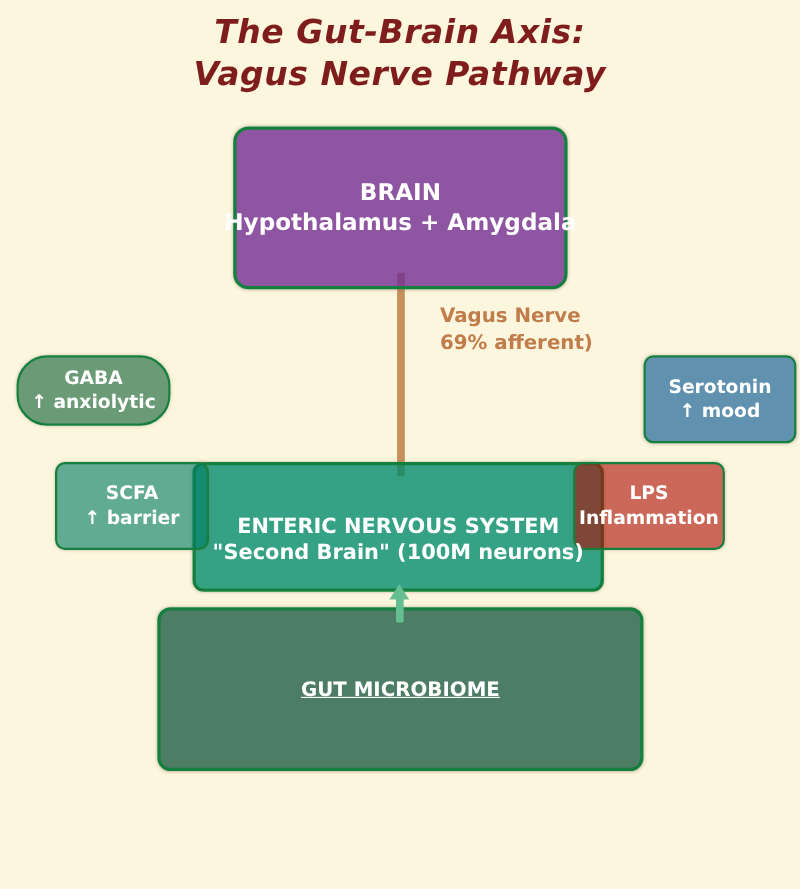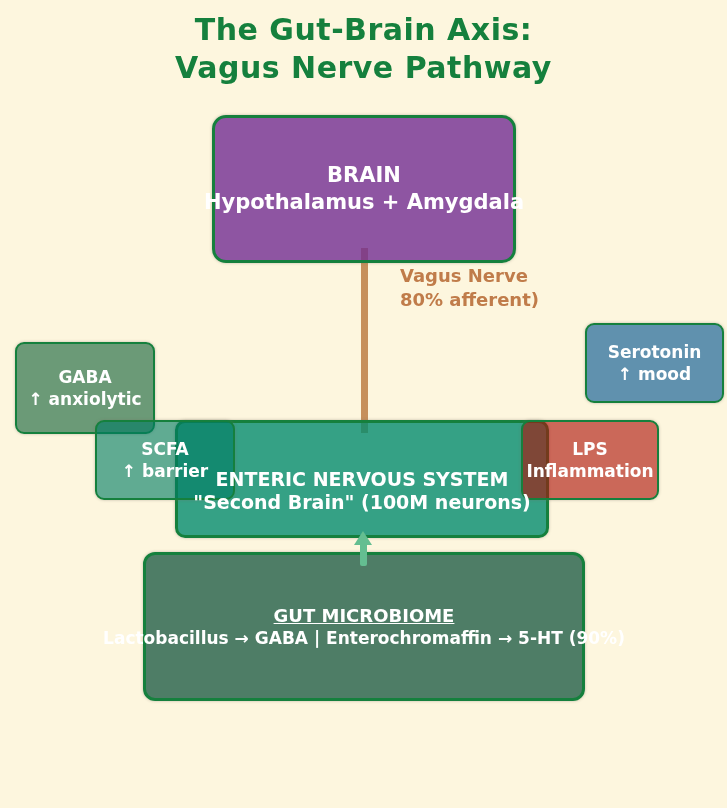--- a/index.html
+++ b/index.html
@@ -48,34 +48,34 @@
   .ens-label-layer {
     position: absolute;
     left: 175px; top: 420px; width: 374px; height: 141px;
     z-index: 6; pointer-events: none;
   }
   .ens-label-layer .box-label { font-size: 19px; line-height: 23px; }
   .gut     { left: 143px; top: 552px; width: 442px; height: 149px; border-radius: 12px; z-index: 2; }
   .gut .box-label { line-height: 23px; }
   .gut .l1 { font-size: 18px; text-decoration: underline; }
   .gut .l2 { font-size: 17px; }
-  .gaba      { left: 15px;  top: 342px; width: 140px; height: 92px; z-index: 4; }
+  .gaba      { left: 15px;  top: 323px; width: 140px; height: 64px; z-index: 4; border-radius: 28px; }
   .serotonin { left: 538px; top: 323px; width: 139px; height: 80px; z-index: 4; margin-left: 47px; }
   .scfa      { left: 50px;  top: 420px; width: 140px; height: 80px; z-index: 4; }
   .lps       { left: 505px; top: 420px; width: 138px; height: 80px; z-index: 4; margin-left: 16px; }
   .node-small .box-label { font-size: 17px; line-height: 22px; }
   .vagus-line {
     position: absolute;
     left: 361px; top: 248px;
     width: 7px; height: 185px;
     z-index: 1;
   }
   .vagus-label {
     position: absolute;
-    left: 400px; top: 264px;
+    left: 400px; top: 276px;
     font-size: 18px;
     line-height: 23.5px;
     z-index: 2;
     white-space: nowrap;
   }
   .arrow-stem {
     position: absolute;
     left: 360px; top: 540px;
     width: 7px; height: 26px;
     z-index: 8;
@@ -89,30 +89,30 @@
     border-right: 9.5px solid transparent;
     border-bottom: 14px solid #64BE91;
     z-index: 8;
   }
 </style>
 </head>
 <body>
 
 <div class="canvas" style="background-color: rgb(253, 246, 222);">
 
-  <div class="title" style="color: #15803d;">
+  <div class="title" style="color: #7f1d1d; font-style: italic;">
     <div>The Gut-Brain Axis:</div>
     <div>Vagus Nerve Pathway</div>
   </div>
 
   <div class="vagus-line" style="background-color: rgb(198, 144, 92);"></div>
 
   <div class="vagus-label" style="color: rgb(192, 124, 74);">
     <div>Vagus Nerve</div>
-    <div>80% afferent)</div>
+    <div>69% afferent)</div>
   </div>
 
   <div class="node brain" style="background-color: rgba(114, 45, 146, 0.8);">
     <div class="box-label">
       <div>BRAIN</div>
       <div>Hypothalamus + Amygdala</div>
     </div>
   </div>
 
   <div class="node node-small gaba" style="background-color: rgba(17, 97, 57, 0.62);">
@@ -124,21 +124,21 @@
 
   <div class="node node-small serotonin" style="background-color: rgba(0, 82, 145, 0.62);">
     <div class="box-label">
       <div>Serotonin</div>
       <div>↑ mood</div>
     </div>
   </div>
 
   <div class="node ens" style="background-color: rgba(3, 140, 110, 0.8);"></div>
 
-  <div class="node node-small scfa" style="background-color: rgba(0, 124, 100, 0.62); margin-left: 45px;">
+  <div class="node node-small scfa" style="background-color: rgba(0, 124, 100, 0.62);">
     <div class="box-label">
       <div>SCFA</div>
       <div>↑ barrier</div>
     </div>
   </div>
 
   <div class="node node-small lps" style="background-color: rgba(173, 16, 8, 0.62);">
     <div class="box-label">
       <div>LPS</div>
       <div>Inflammation</div>
@@ -148,20 +148,19 @@
   <div class="ens-label-layer">
     <div class="box-label">
       <div>ENTERIC NERVOUS SYSTEM</div>
       <div>"Second Brain" (100M neurons)</div>
     </div>
   </div>
 
   <div class="node gut" style="background-color: rgba(34, 95, 71, 0.8);">
     <div class="box-label">
       <div class="l1">GUT MICROBIOME</div>
-      <div class="l2">Lactobacillus → GABA | Enterochromaffin → 5-HT (90%)</div>
     </div>
   </div>
 
   <div class="arrow-stem" style="background-color: rgb(100, 190, 145);"></div>
   <div class="arrow-head" style="border-bottom-color: rgb(100, 190, 145);"></div>
 
 </div>
 
 </body></html>

